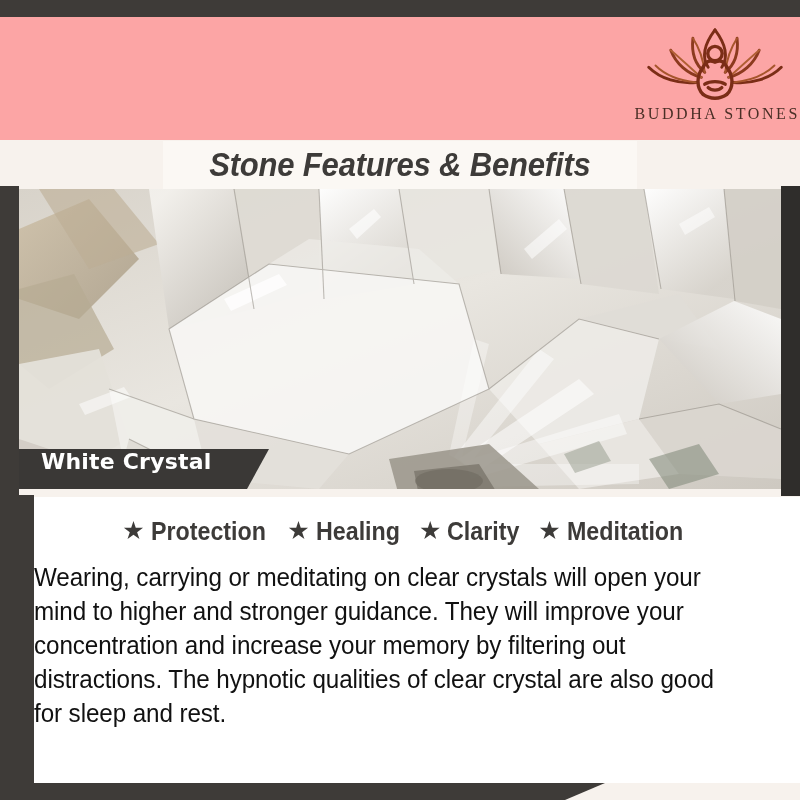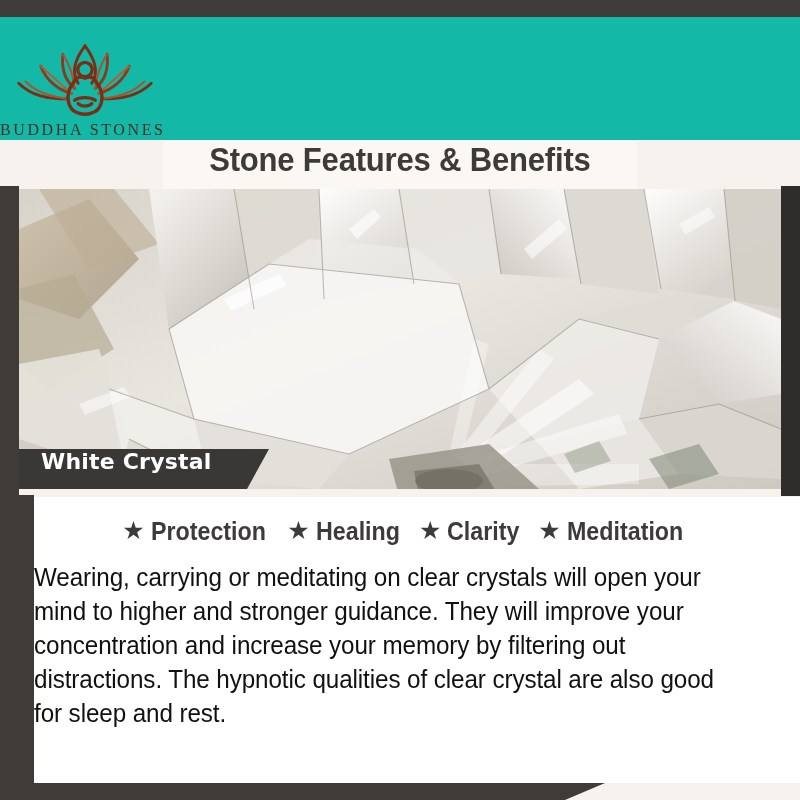--- a/index.html
+++ b/index.html
@@ -63,45 +63,47 @@
     left:0; top:0;
     width:800px; height:17px;
     background:#3e3b38;
   }
 
   
   .header {
     position:absolute;
     left:0; top:17px;
     width:800px; height:123px;
-    background:#14b8a6;
+    background:#fca5a5;
     display:flex;
     flex-direction:column;
-    align-items:flex-start;
+    align-items:flex-end;
     justify-content:flex-start;
-    padding-top:22px;
+    padding-top:6px;
   }
   .logo-mark { width:170px; height:78px; display:block; }
   .wordmark {
     margin-top:4px;
     font-family:"Liberation Serif", serif;
     font-size:16px;
     letter-spacing:2.6px;
     color:#4a2f26;
     font-weight:400;
   }
 
   
   .title-banner {
     position:absolute;
     left:163px; top:141px;
     width:474px; height:48px;
     background:#fbf8f4;
     display:flex;
+    align-items:center;
     justify-content:center;
+    font-style:italic;
   }
   .title-text {
     font-family:"Liberation Sans Narrow","Liberation Sans", sans-serif;
     font-weight:bold;
     font-size:33px;
     color:#3d3b39;
     letter-spacing:-0.2px;
     transform:scaleX(0.94);
     white-space:nowrap;
   }

